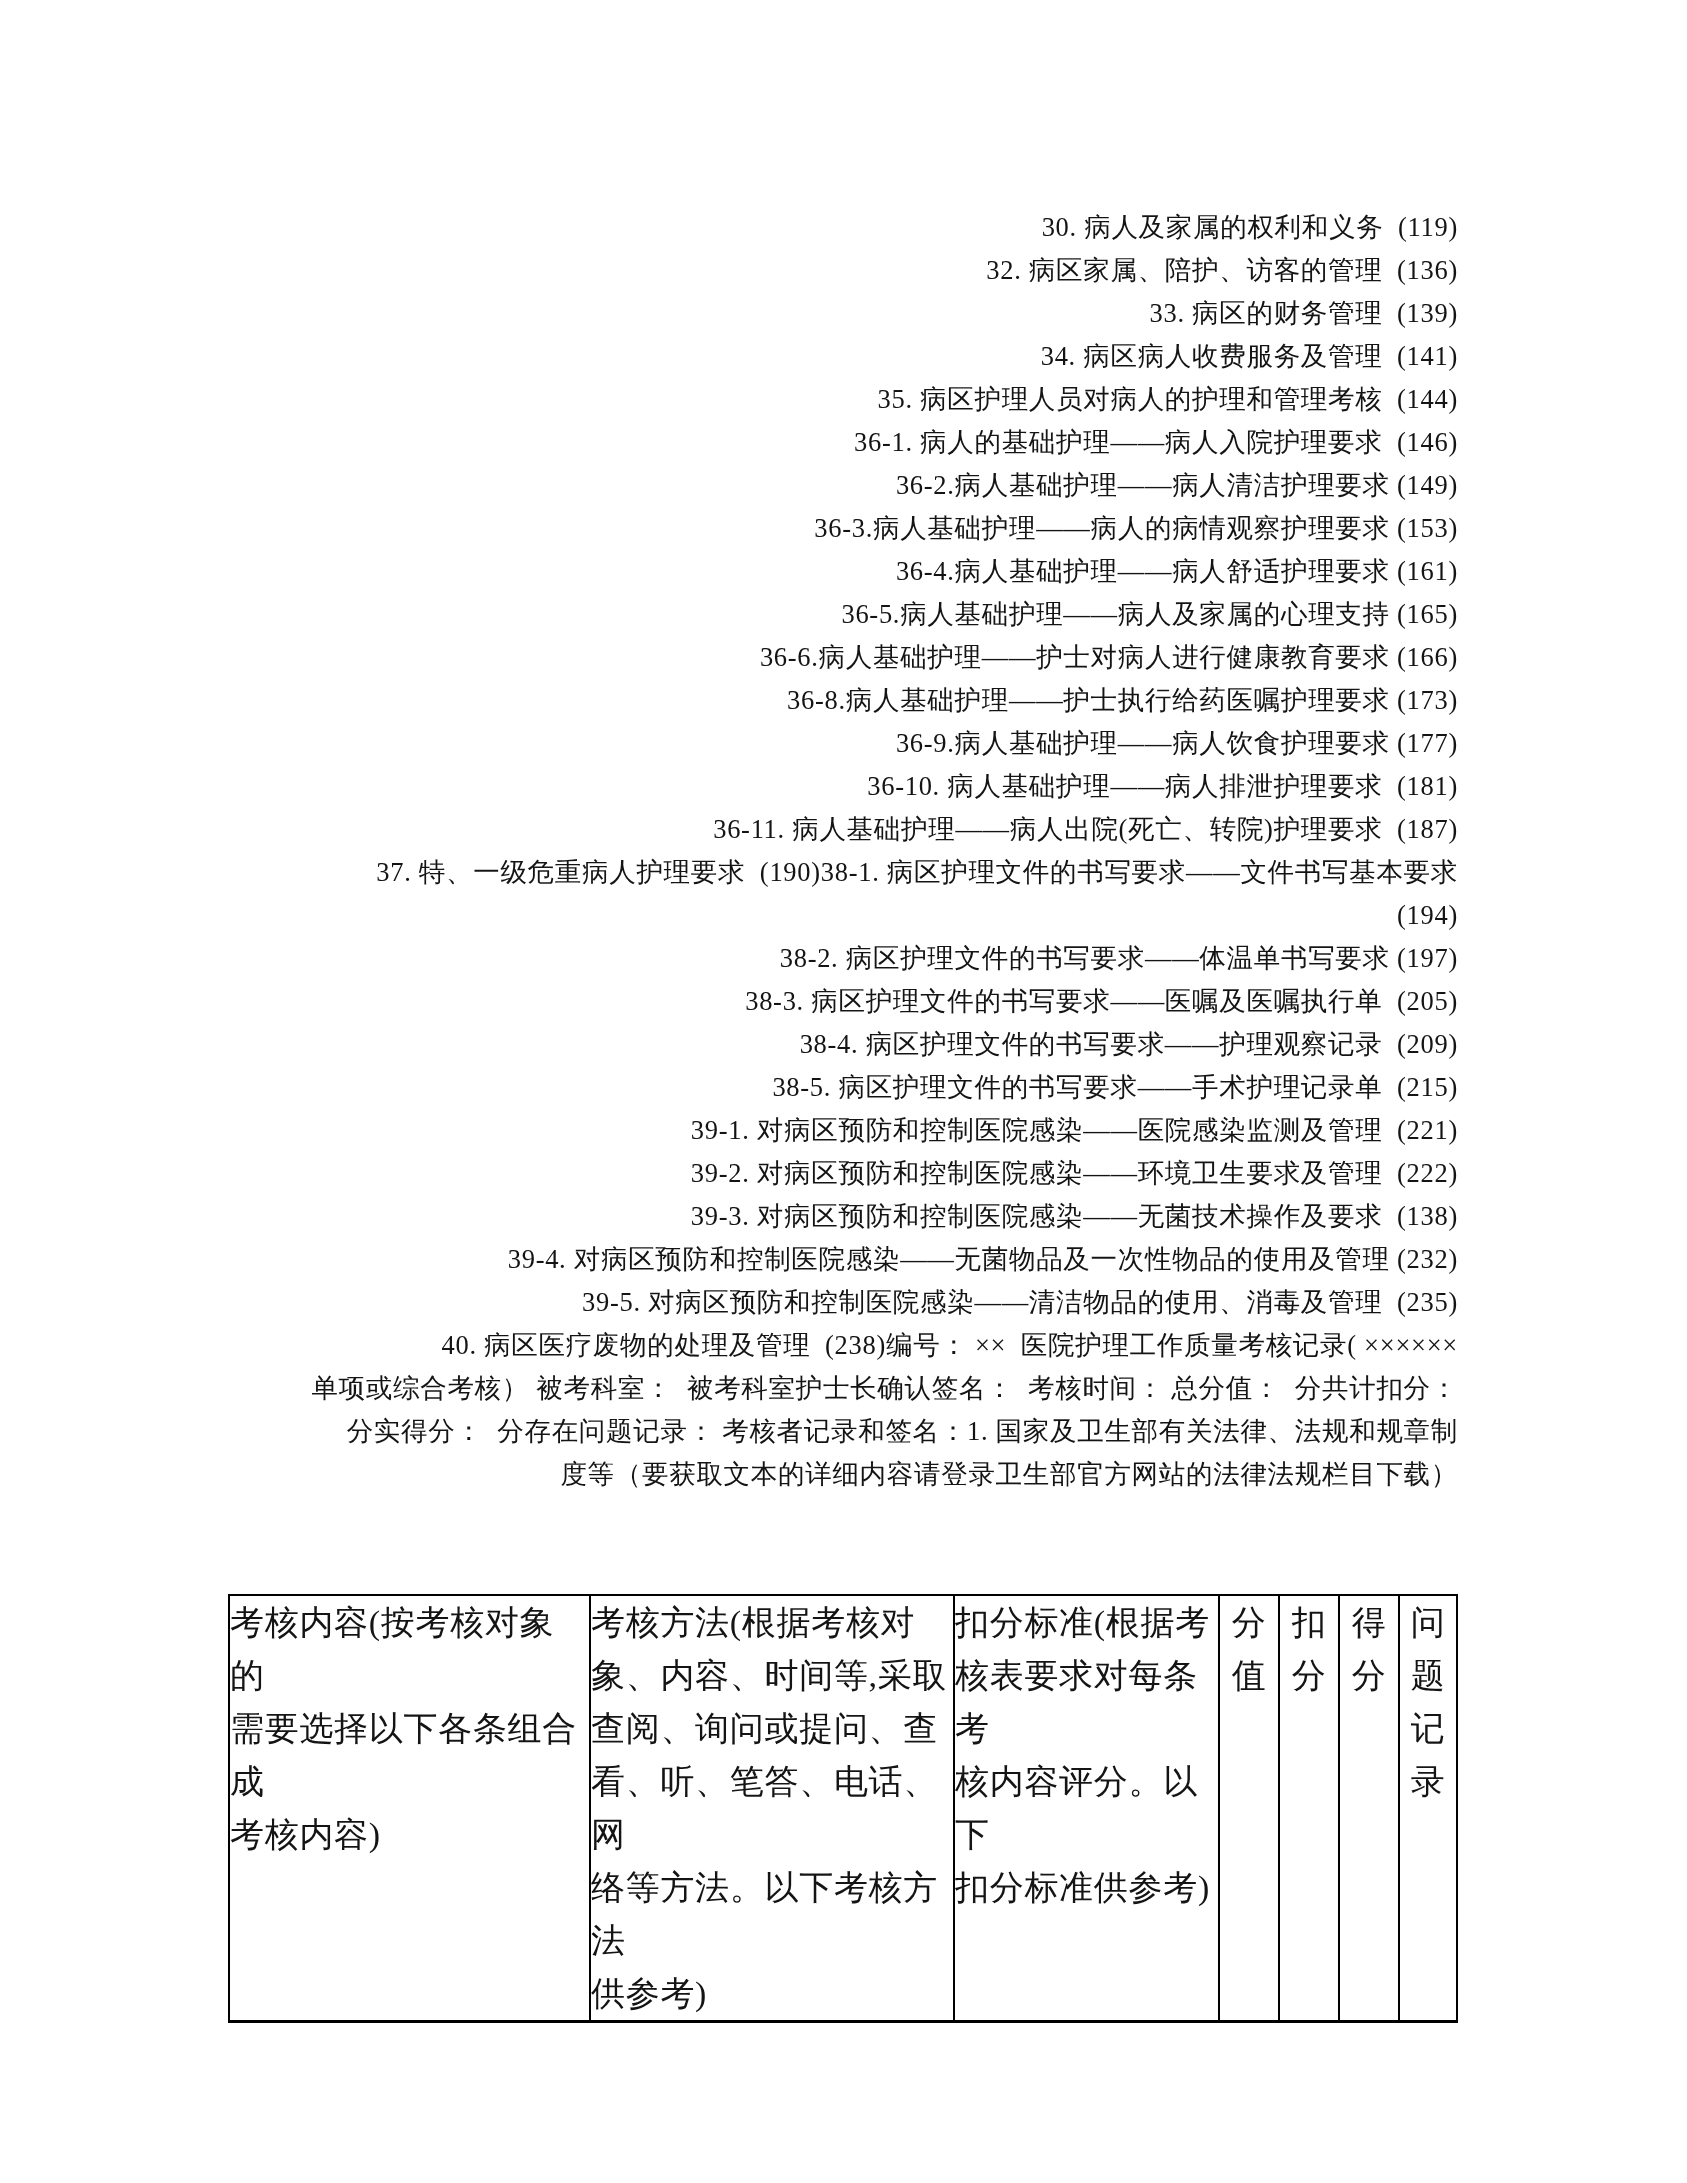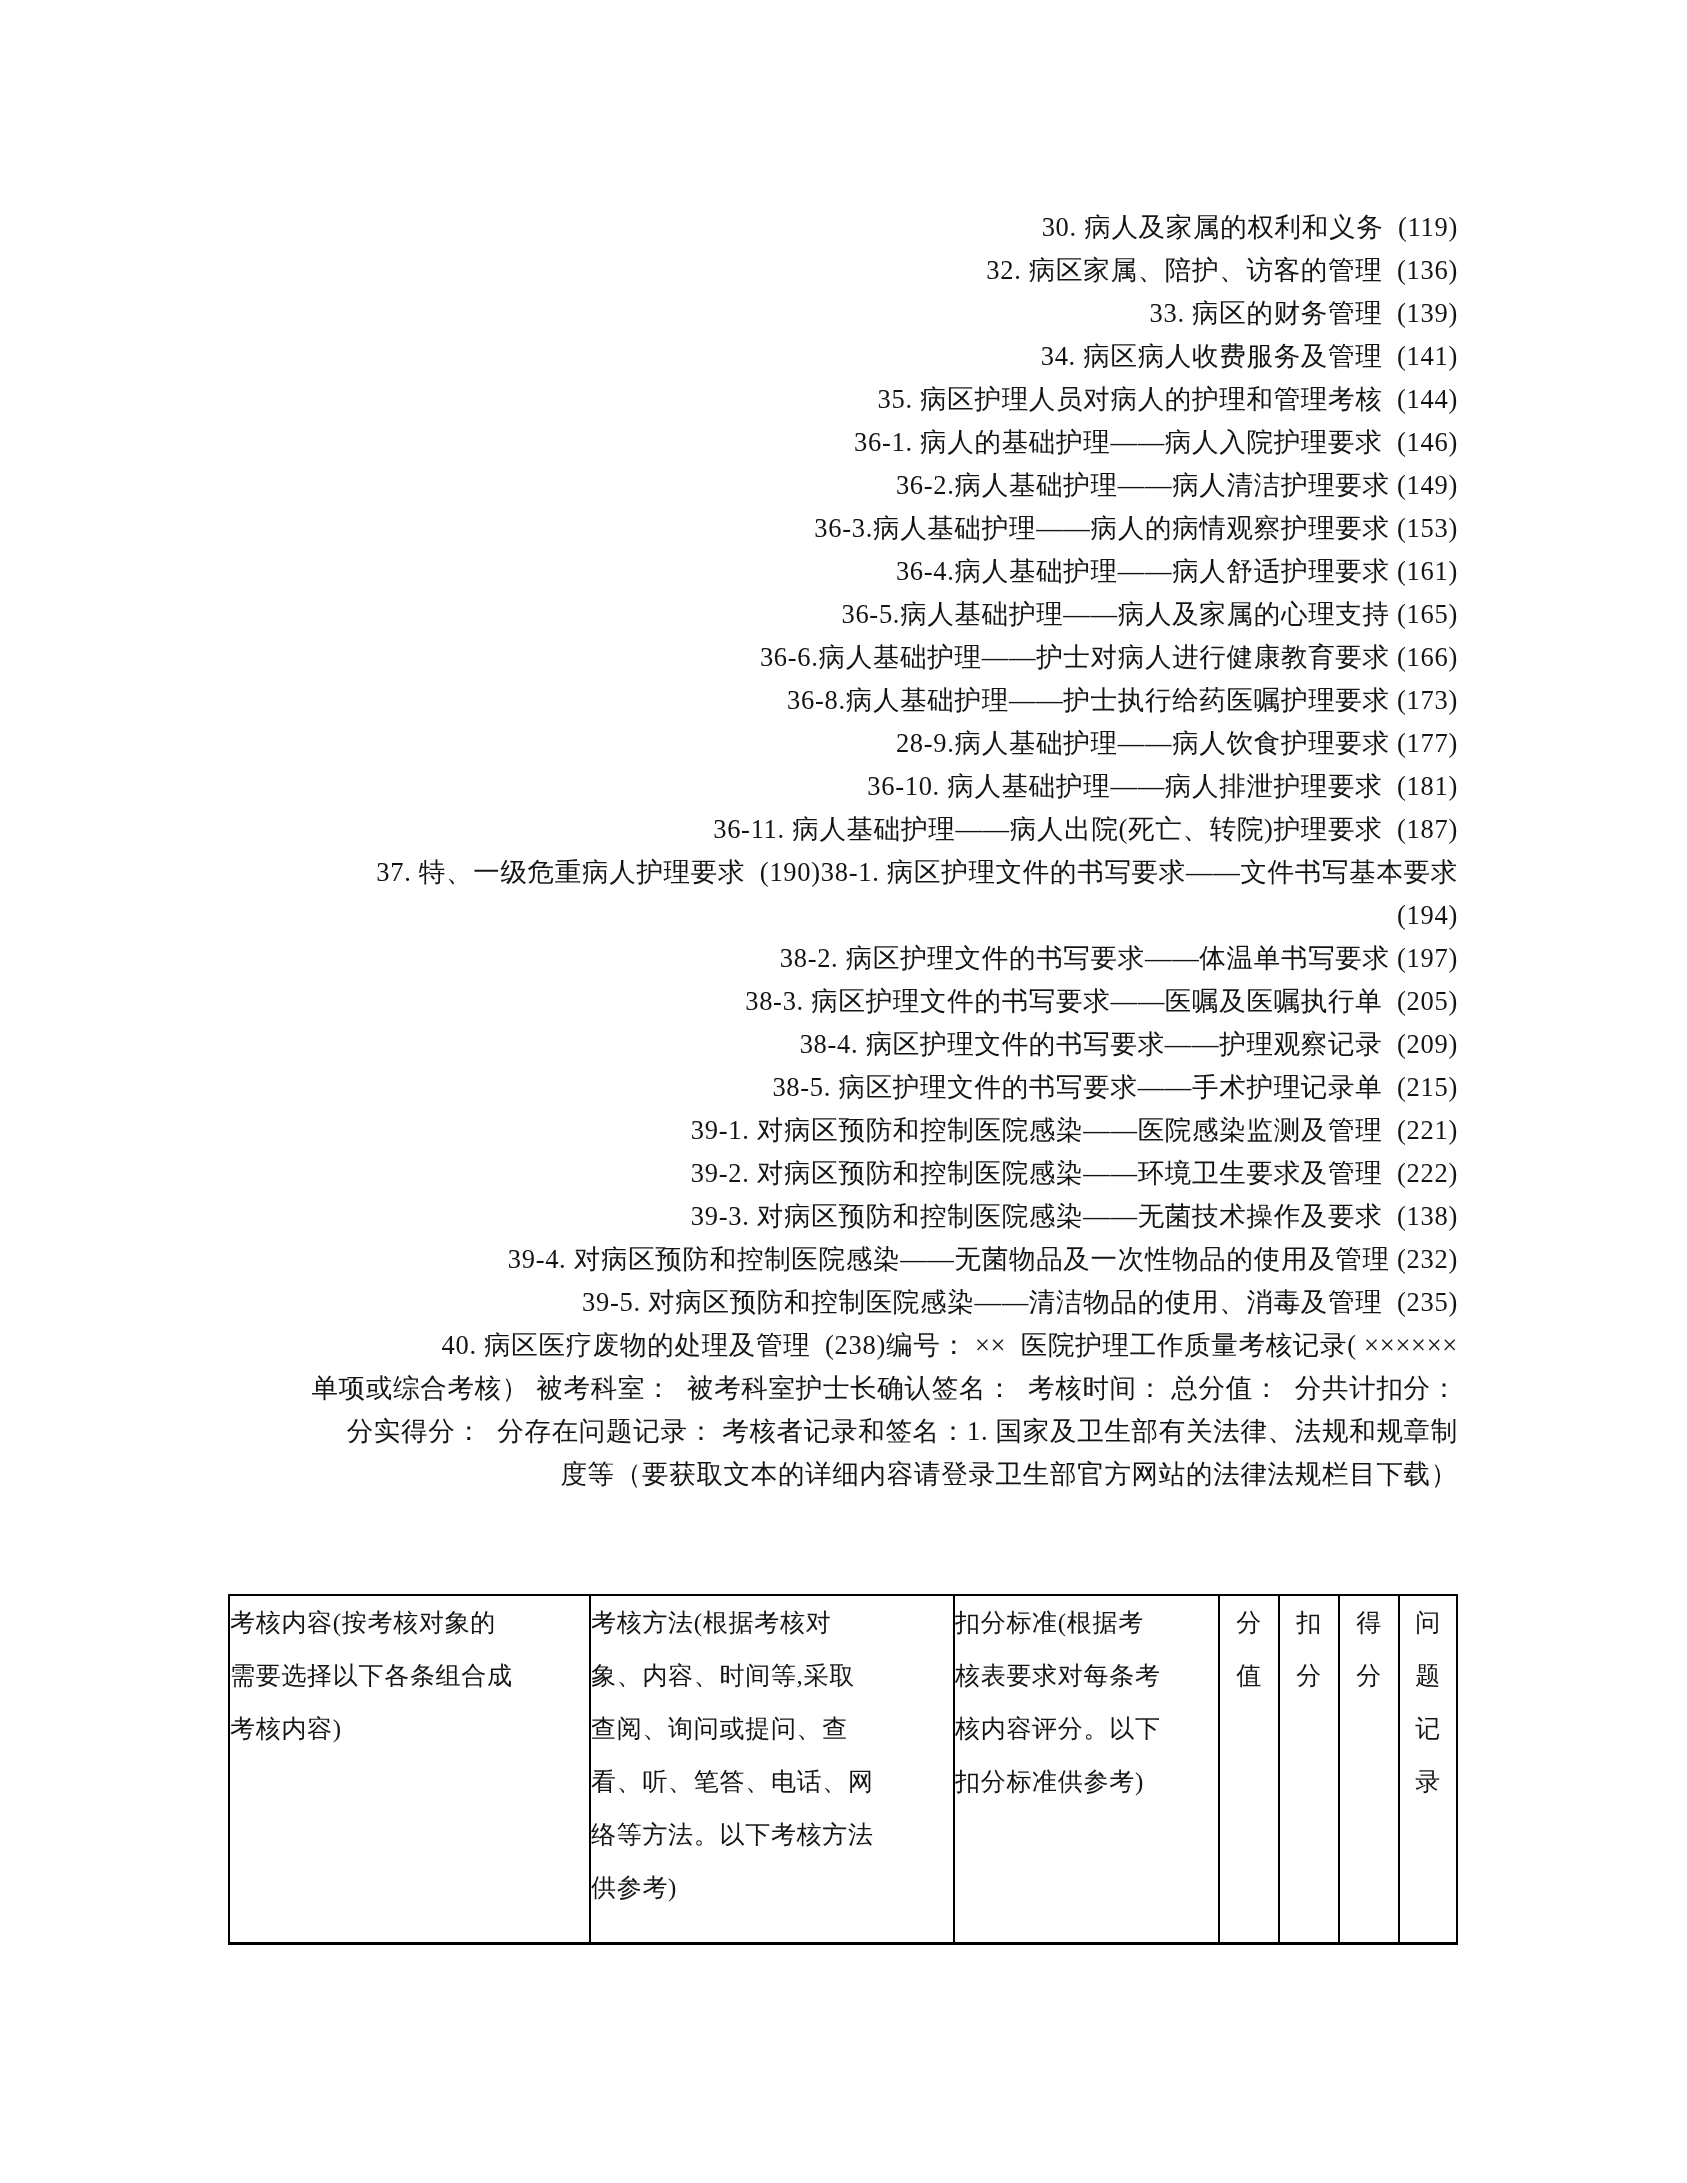--- a/index.html
+++ b/index.html
@@ -38,21 +38,21 @@
     top: 1594px;
     width: 1226px;
     height: 351px;
     border-collapse: collapse;
     table-layout: fixed;
   }
   table.assessment-table td {
     border: 2px solid #000000;
     border-bottom-width: 3.3px;
     vertical-align: top;
-    font-size: 25px;
+    font-size: 34px;
     line-height: 53px;
     padding: 0;
     letter-spacing: 0.7px;
     overflow: hidden;
     margin-left: 25px;
   }
   td.cell-content  { padding: 1.3px 12px 0 28px; }
   td.cell-method   { padding: 1.3px 9.3px 0 25px; }
   td.cell-standard { padding: 1.3px 6.6px 0 14.6px; }
   td.cell-narrow   { text-align: center; padding-top: 1.3px; }
@@ -69,21 +69,21 @@
     <div class="toc-line">33. 病区的财务管理  (139)</div>
     <div class="toc-line">34. 病区病人收费服务及管理  (141)</div>
     <div class="toc-line">35. 病区护理人员对病人的护理和管理考核  (144)</div>
     <div class="toc-line">36-1. 病人的基础护理——病人入院护理要求  (146)</div>
     <div class="toc-line">36-2.病人基础护理——病人清洁护理要求 (149)</div>
     <div class="toc-line">36-3.病人基础护理——病人的病情观察护理要求 (153)</div>
     <div class="toc-line">36-4.病人基础护理——病人舒适护理要求 (161)</div>
     <div class="toc-line">36-5.病人基础护理——病人及家属的心理支持 (165)</div>
     <div class="toc-line">36-6.病人基础护理——护士对病人进行健康教育要求 (166)</div>
     <div class="toc-line">36-8.病人基础护理——护士执行给药医嘱护理要求 (173)</div>
-    <div class="toc-line">28-9.病人基础护理——病人饮食护理要求 (177)</div>
+    <div class="toc-line">36-9.病人基础护理——病人饮食护理要求 (177)</div>
     <div class="toc-line">36-10. 病人基础护理——病人排泄护理要求  (181)</div>
     <div class="toc-line">36-11. 病人基础护理——病人出院(死亡、转院)护理要求  (187)</div>
     <div class="toc-line">37. 特、一级危重病人护理要求  (190)38-1. 病区护理文件的书写要求——文件书写基本要求</div>
     <div class="toc-line">(194)</div>
     <div class="toc-line">38-2. 病区护理文件的书写要求——体温单书写要求 (197)</div>
     <div class="toc-line">38-3. 病区护理文件的书写要求——医嘱及医嘱执行单  (205)</div>
     <div class="toc-line">38-4. 病区护理文件的书写要求——护理观察记录  (209)</div>
     <div class="toc-line">38-5. 病区护理文件的书写要求——手术护理记录单  (215)</div>
     <div class="toc-line">39-1. 对病区预防和控制医院感染——医院感染监测及管理  (221)</div>
     <div class="toc-line">39-2. 对病区预防和控制医院感染——环境卫生要求及管理  (222)</div>

